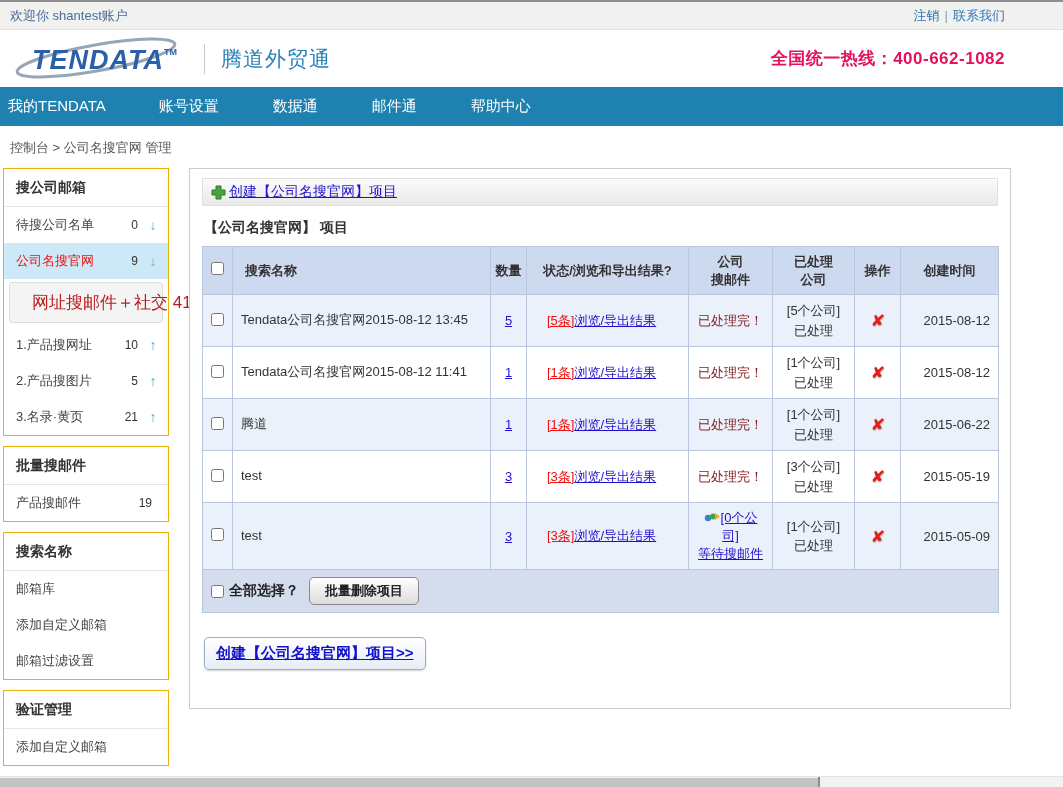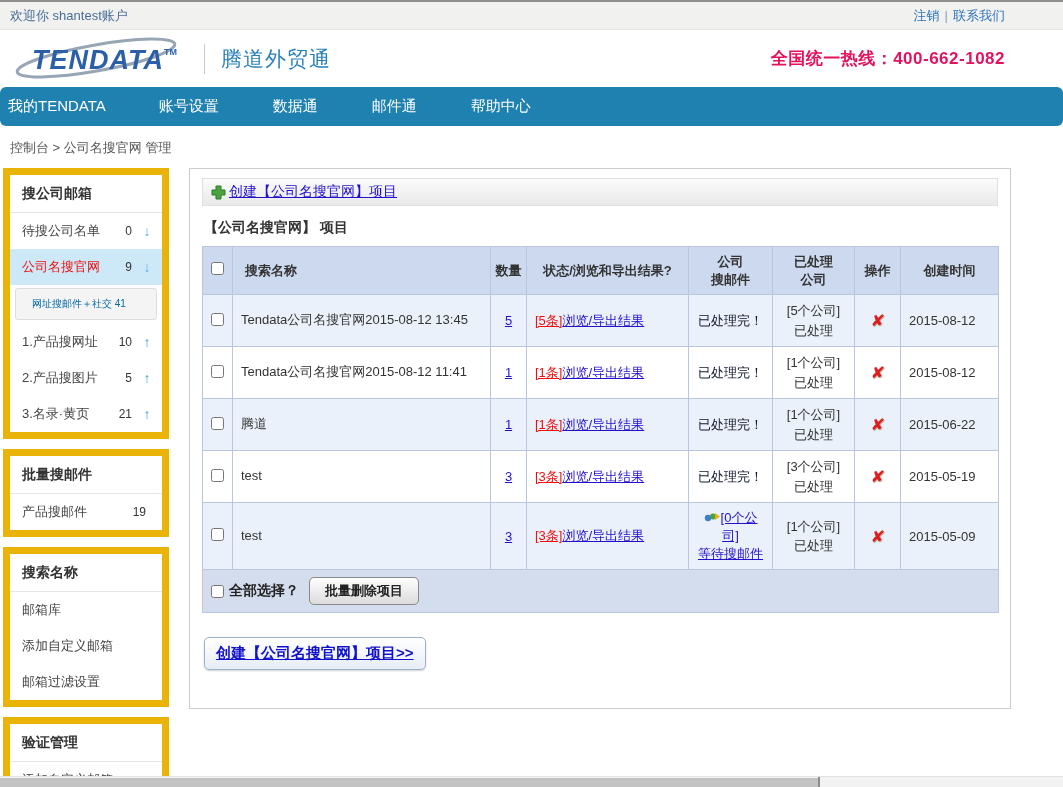--- a/index.html
+++ b/index.html
@@ -25,74 +25,74 @@
   .header { height:57px; display:flex; align-items:center; padding:0 58px 0 8px; background:#fff; }
   .logo-wrap { position:relative; width:190px; height:46px; flex:none; }
   .logo-swoosh { position:absolute; left:0; top:0; }
   .logo-text-row { position:absolute; left:24px; top:9px; white-space:nowrap; }
   .logo-text { font-style:italic; font-weight:900; font-size:27px; color:#2b5fa8; letter-spacing:1px; }
   .logo-tm { font-size:9px; font-weight:bold; color:#2b5fa8; vertical-align:top; position:relative; top:2px; }
   .header-divider { width:1px; height:30px; background:#c9c9c9; margin:0 16px 0 6px; flex:none; }
   .product-name { font-size:21px; color:#2980b9; letter-spacing:1px; }
   .hotline { margin-left:auto; color:#e4125e; font-size:17px; font-weight:bold; letter-spacing:0.5px; }
   
-  .nav { height:39px; background:#1e81b0; display:flex; align-items:stretch; color:#fff; font-size:15px;border-radius:6px; }
+  .nav { height:39px; background:#1e81b0; display:flex; align-items:stretch; color:#fff; font-size:15px; }
   .nav-item { display:flex; align-items:center; padding:0 27px; cursor:pointer; position:relative; white-space:nowrap; }
   .nav-item:first-child { padding:0 26px 0 8px; }
   .nav-item.active { background:#0c688f; padding:0 37px; }
   .nav-item.active::after {
     content:""; position:absolute; bottom:0; left:50%; margin-left:-8px;
     border-left:8px solid transparent; border-right:8px solid transparent; border-bottom:8px solid #fff;
   }
   
   .breadcrumb { padding:13px 0 11px 10px; font-size:13px; color:#555; }
   
   .content { display:flex; align-items:flex-start; }
   .sidebar { width:166px; margin-left:3px; flex:none; }
-  .side-box { border:7px solid #eab308; background:#fff; margin-bottom:10px; }
+  .side-box { border:1px solid #eab308; background:#fff; margin-bottom:10px; }
   .side-title { font-size:14px; font-weight:bold; color:#333; padding:10px 12px 9px; border-bottom:1px solid #e6e6e6; }
   .side-item { display:flex; align-items:center; padding:9px 8px 9px 12px; font-size:13px; color:#444; cursor:pointer; }
   .side-item .count { margin-left:auto; margin-right:8px; font-size:12px; color:#333; }
   .side-item .arrow { width:14px; text-align:center; font-weight:bold; font-size:14px; flex:none; }
   .arrow.down { color:#5fb0e0; }
   .arrow.up { color:#41a6da; }
   .side-item.active { background:#cde9f8; }
   .side-item.active .label { color:#f01010; }
   .side-subbox {
     margin:3px 5px 4px; border:1px solid #ddd; background:#f4f4f4; border-radius:3px;
-    padding:8px 16px; font-size:10px; color:#0369a1; cursor:pointer; white-space:nowrap;
+    padding:8px 22px; font-size:17px; color:#b91c1c; cursor:pointer; white-space:nowrap;
   }
   
   .main { margin-left:20px; width:822px; border:1px solid #ccc; background:#fff; padding:9px 12px 38px; }
   .create-bar {
     background:linear-gradient(#fbfbfb,#e9e9e9); border:1px solid #e0e0e0;
     padding:4px 8px; display:flex; align-items:center;
   }
   .plus-icon { margin-right:3px; display:inline-flex; }
   .create-link { color:#2211cc; font-size:14px; text-decoration:underline; }
   .section-title { font-weight:bold; font-size:14px; color:#333; margin:13px 0 9px 2px; }
   table.projects { border-collapse:collapse; width:796px; table-layout:fixed; }
   .projects th, .projects td { border:1px solid #b9c6dd; font-size:13px; color:#333; }
   .projects th { background:#ccd9ee; font-weight:bold; padding:6px 4px; text-align:center; line-height:1.35; }
   .projects th.name-h { text-align:left; padding-left:12px; }
   .projects td { padding:6px 8px; vertical-align:middle; }
   .projects tr.data-row { height:52px; }
   .projects tr.tint td { background:#eaf1fa; }
   td.name-c { vertical-align:middle; line-height:1.45; }
   td.qty-c, td.mail-c, td.proc-c, td.del-c { text-align:center; }
-  td.status-c { padding-left:8px;text-decoration:underline; }
+  td.status-c { padding-left:20px;text-decoration:underline; }
   .qty-link { color:#2211cc; text-decoration:underline; }
   .status-count { color:#f01010; text-decoration:underline; }
   .status-link { color:#2211cc; text-decoration:underline; }
-  .mail-done { color:#0f172a; }
+  .mail-done { color:#7f1d1d; }
   .mail-link { color:#2211cc; text-decoration:underline; }
   .mail-icon { display:inline-block; vertical-align:-1px; margin-right:1px; }
   .proc-c { line-height:1.5; }
   .del-x { color:#df1d1d; font-size:16px; font-weight:bold; cursor:pointer; text-shadow:1px 1px 1px #b98; display:inline-block; transform:skewX(-6deg); }
-  .date-c { text-align:left;margin-left:24px; }
+  .date-c { text-align:right;margin-left:24px; }
   tr.foot-row td { background:#d4ddee; padding:7px 8px; }
   .foot-inner { display:flex; align-items:center; }
   .select-all-label { font-weight:bold; font-size:14px; margin-left:5px; color:#222; }
   .batch-btn {
     margin-left:10px; font-size:13px; font-weight:bold; color:#222;
     padding:4px 15px; border:1px solid #8a8a8a; border-radius:5px;
     background:linear-gradient(#fefefe,#dcdcdc); cursor:pointer;
     font-family:"Liberation Sans","DejaVu Sans",sans-serif;
   }
   .create-btn-box {

